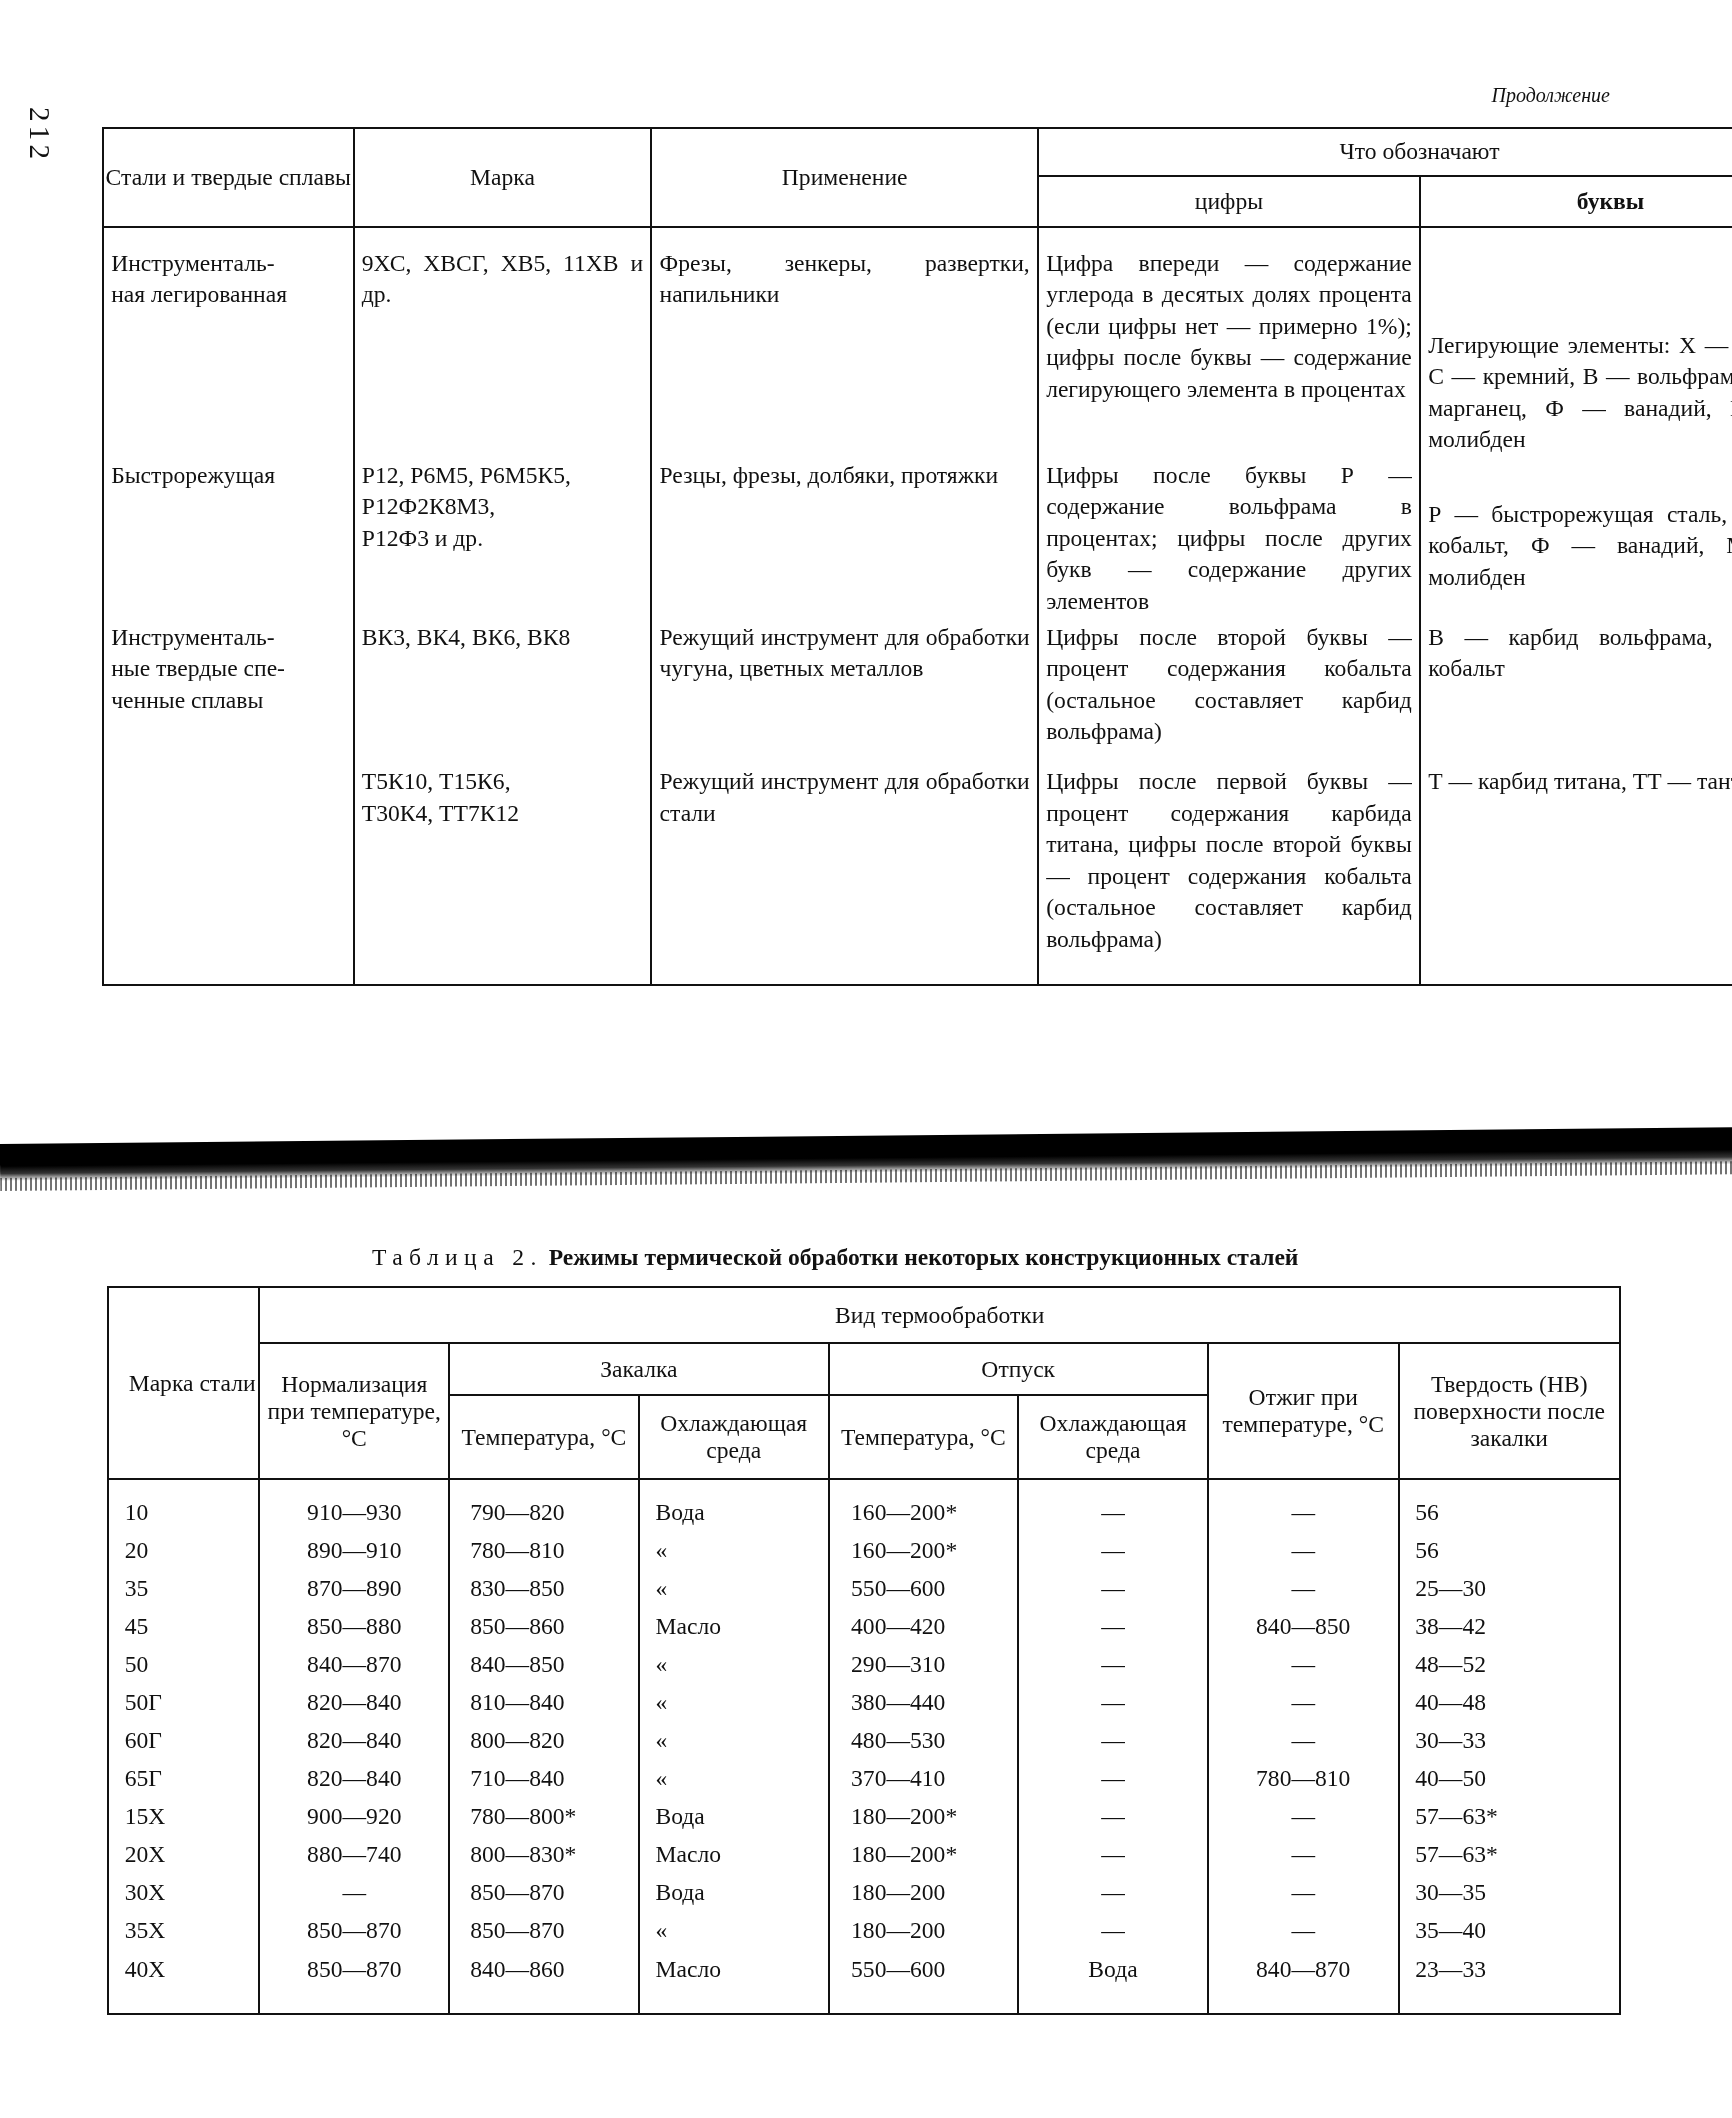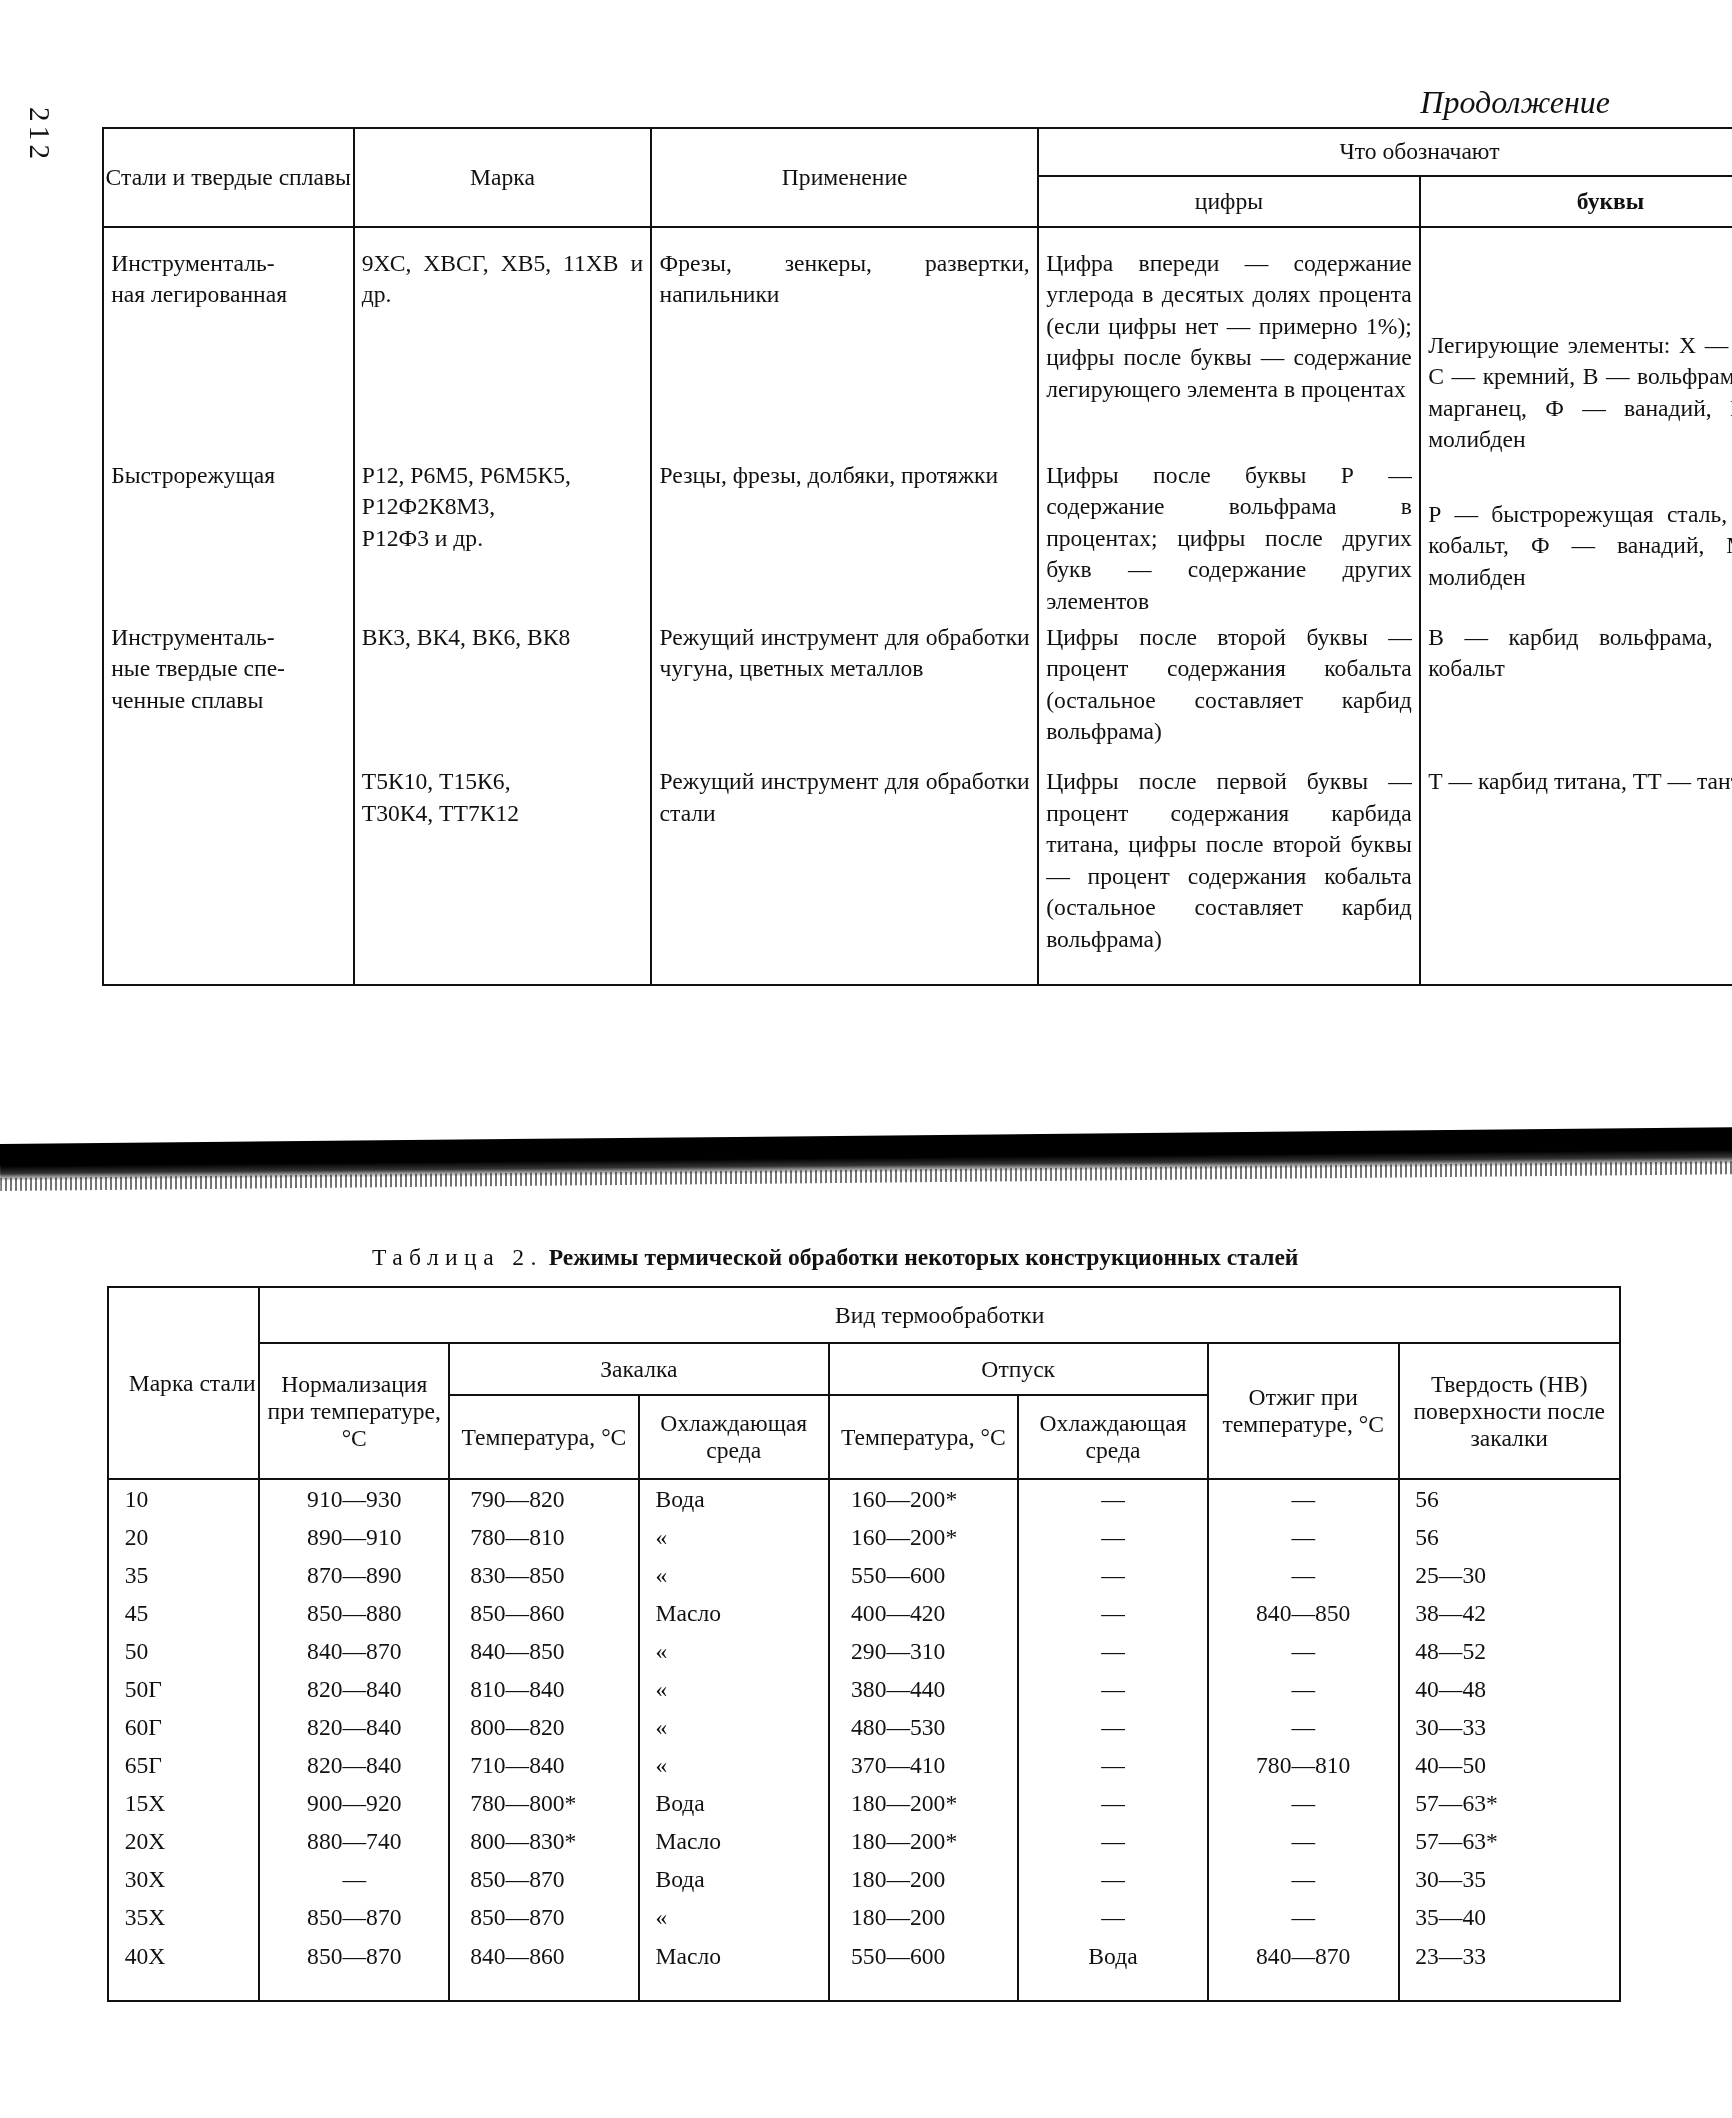--- a/index.html
+++ b/index.html
@@ -7,21 +7,21 @@
     width: 1733px; height: 2119px; position: relative; overflow: hidden;
     font-family: "Liberation Serif", "DejaVu Serif", serif; color: #111;
   }
   .page-num {
     position: absolute; left: 20px; top: 107px;
     font-size: 29px; transform: rotate(90deg); transform-origin: left top;
     letter-spacing: 4.3px; left: 56px;
   }
   .continuation {
     position: absolute; right: 123px; top: 84px;
-    font-size: 32px; font-style: italic;
+    font-size: 20px; font-style: italic;
   }
   
   .t1 {
     position: absolute; left: 102px; top: 127px; width: 1700px;
     border-collapse: collapse; font-size: 23.6px; line-height: 31.5px;
   }
   .t1 th, .t1 td { border-left: 2.1px solid #111; border-right: 2.1px solid #111; vertical-align: top; }
   .t1 thead th { border: 2.9px solid #111; font-weight: normal; text-align: center; vertical-align: middle; }
   .t1 thead tr.h1 th { height: 44px; }
   .t1 thead tr.h2 th { height: 47px; }
@@ -48,21 +48,21 @@
   }
   .t2-title .spaced { letter-spacing: 6.4px; }
   .t2-title .bold { font-weight: bold; }
   .t2 {
     position: absolute; left: 107px; top: 1286px; width: 1514px;
     border-collapse: collapse; font-size: 23.6px; line-height: 27px;
   }
   .t2 th { border: 2.9px solid #111; font-weight: normal; text-align: center; vertical-align: middle; padding: 2.9px 2.9px; }
   .t2 th.left { text-align: right; }
   .t2 td { border-left: 2.1px solid #111; border-right: 2.1px solid #111; padding: 0 5.7px; height: 38px; vertical-align: middle; }
-  .t2 tbody tr:first-child td { }
+  .t2 tbody tr:first-child td { padding-top: 13px; }
   .t2 tbody tr:last-child td { border-bottom: 2.9px solid #111; height: 57px; vertical-align: top; padding-top: 7.2px; }
   .t2 td.ctr { text-align: center; }
   .t2 td.l { text-align: left; padding-left: 15.7px; }
   .t2 td.l2 { text-align: left; padding-left: 20px; }
   .t2 td.l3 { text-align: left; padding-left: 21.5px; }
   .t2 td.mk { text-align: left; padding-left: 15.7px; }
 </style>
 </head>
 <body>
 

